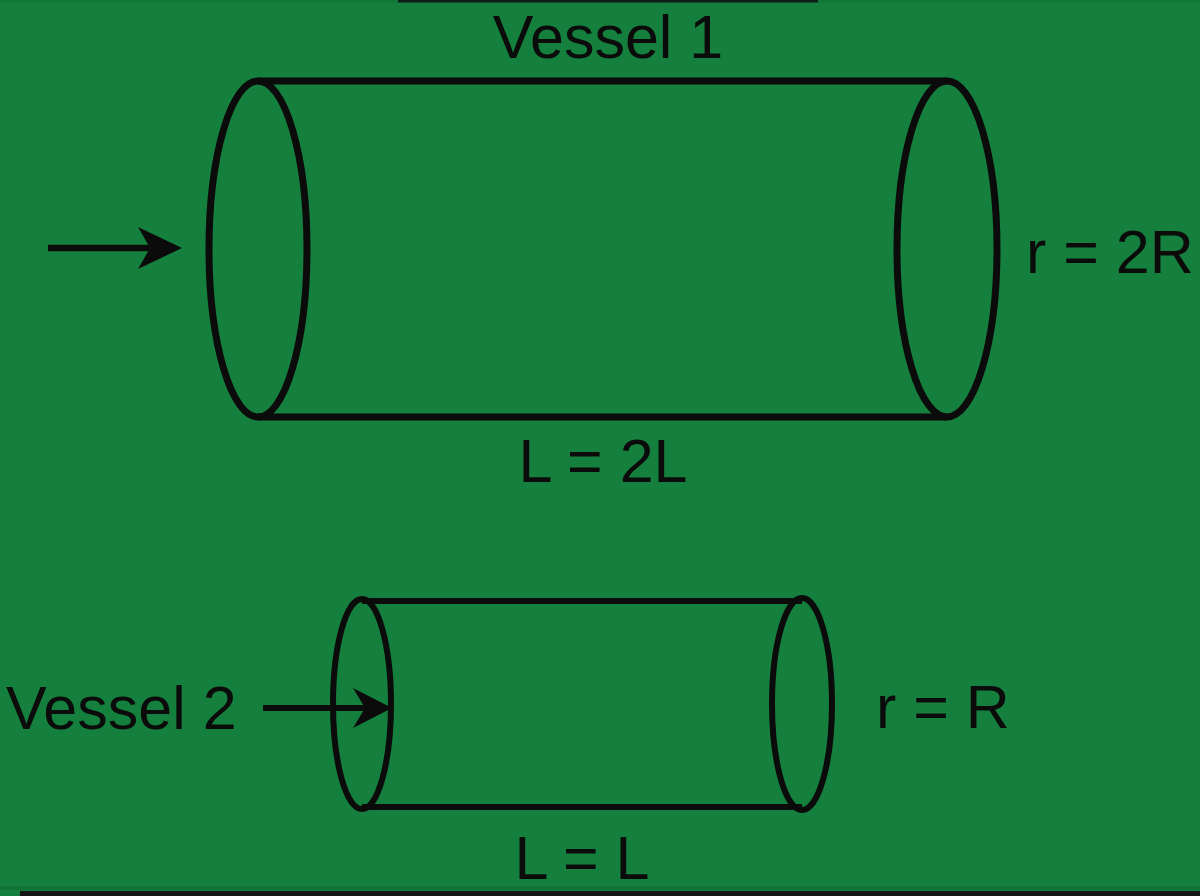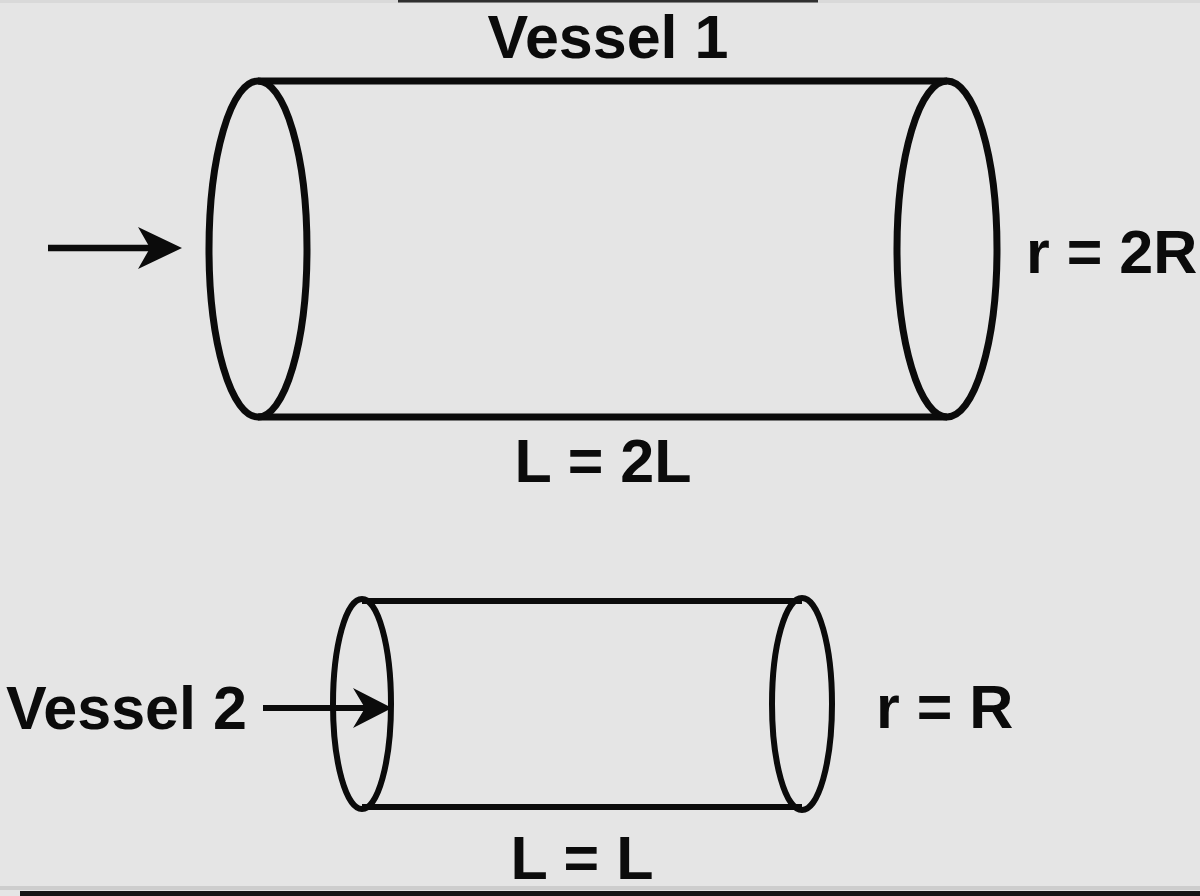--- a/index.html
+++ b/index.html
@@ -4,24 +4,23 @@
 <style>
   html, body {
     margin: 0;
     padding: 0;
     background: #ffffff;
   }
   .page {
     position: relative;
     width: 1200px;
     height: 896px;
-    background: #e5e5e5;
+    background: #15803d;
     overflow: hidden;
     font-family: "Liberation Sans", sans-serif;
-    font-weight: bold;
   }
   svg {
     display: block;
     width: 1200px;
     height: 896px;
   }
   .ink-stroke {
     fill: none;
     stroke: #0b0b0b;
   }

